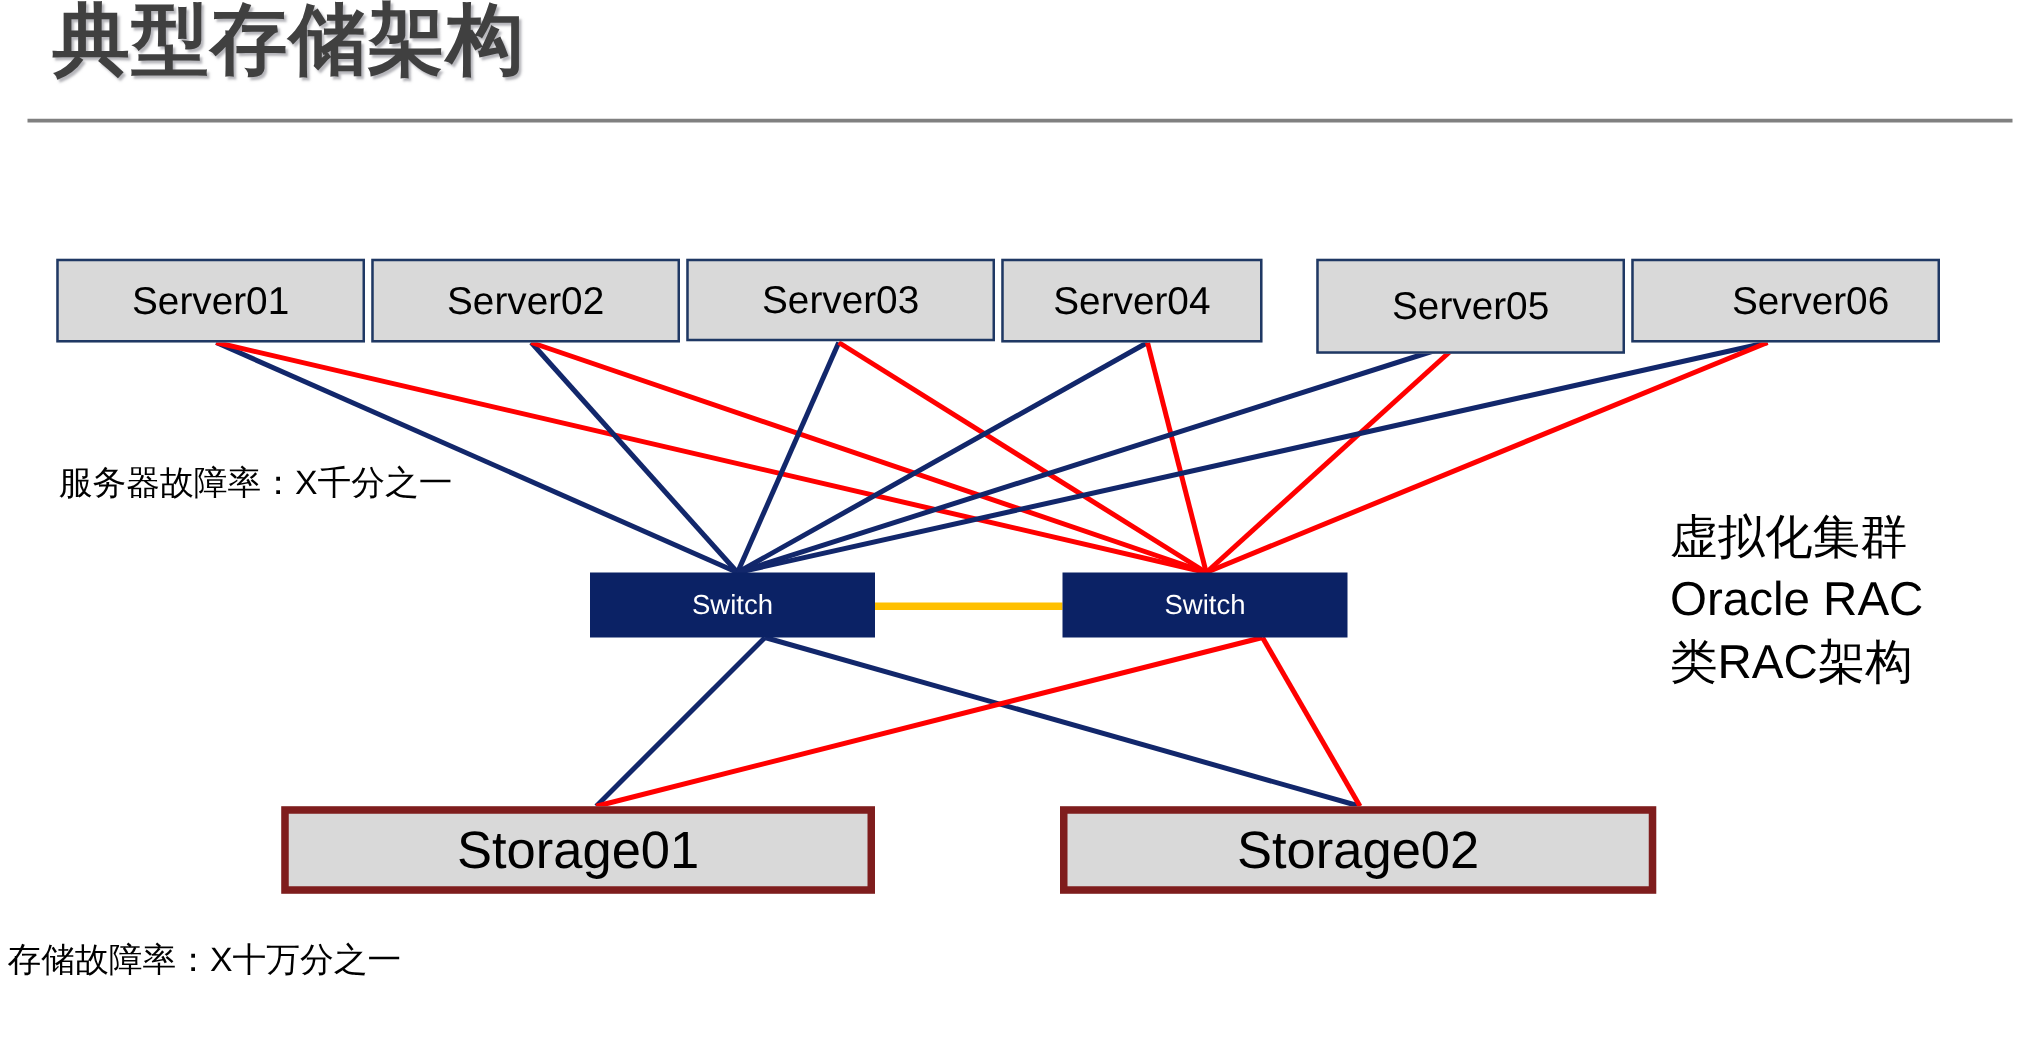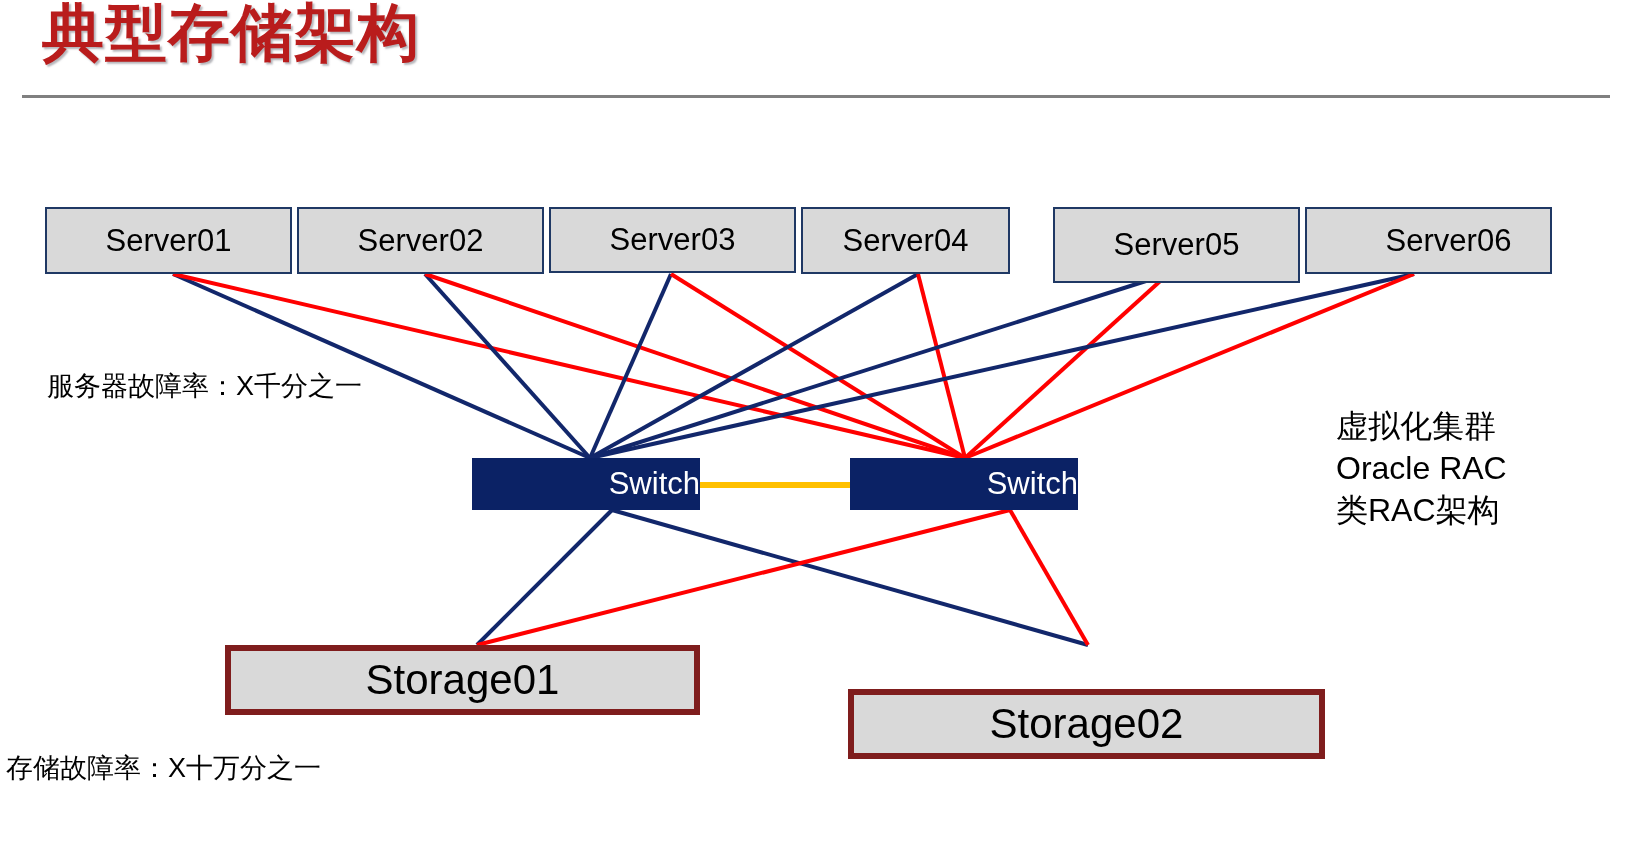--- a/index.html
+++ b/index.html
@@ -16,21 +16,21 @@
   }
 
   
   #slide-title {
     position: absolute;
     left: 42px;
     top: 2px;
     font-size: 62px;
     line-height: 1.0;
     font-weight: 700;
-    color: #b91c1c;
+    color: #404040;
     text-shadow: 2px 2px 2px rgba(120,120,130,0.55);
     letter-spacing: 1px;
     white-space: nowrap;
   }
   #title-rule {
     position: absolute;
     left: 22px;
     top: 95px;
     width: 1588px;
     height: 3px;
@@ -69,25 +69,24 @@
     border: 6px solid #7f1d1d;
     font-size: 42px;
     color: #000000;
     top: 645px;
     height: 70px;
   }
   .node.switch {
     background: #0B2265;
     border: none;
     color: #FFFFFF;
-    font-size: 31px;
+    font-size: 22px;
     top: 458px;
     height: 52px;
     width: 228px;
-    justify-content: flex-end;
   }
 
   
   .label {
     position: absolute;
     color: #000000;
     white-space: nowrap;
   }
   #server-failure-label {
     left: 6px;
@@ -97,21 +96,21 @@
   }
   #storage-failure-label {
     left: 6px;
     top: 750px;
     font-size: 27px;
   }
   #right-note {
     position: absolute;
     left: 1336px;
     top: 405px;
-    font-size: 32px;
+    font-size: 38px;
     line-height: 1.32;
     color: #000000;
     white-space: nowrap;
   }
   #right-note div { white-space: nowrap; }
 </style>
 </head>
 <body>
 
 <div id="slide-title">典型存储架构</div>
@@ -161,21 +160,21 @@
     </div>
     <div class="node switch" style="left: 472px; top: 458px; width: 228px; height: 52px;">
       <span>Switch</span>
     </div>
     <div class="node switch" style="left: 850px; top: 458px; width: 228px; height: 52px;">
       <span>Switch</span>
     </div>
     <div class="node storage" style="left: 225px; top: 645px; width: 475px; height: 70px;">
       <span>Storage01</span>
     </div>
-    <div class="node storage" style="left: 848px; top: 645px; width: 477px; height: 70px; margin-top: 44px;">
+    <div class="node storage" style="left: 848px; top: 645px; width: 477px; height: 70px;">
       <span>Storage02</span>
     </div>
   </div>
 
 <div class="label" id="server-failure-label">服务器故障率：X千分之一</div>
 
 <div class="label" id="storage-failure-label">存储故障率：X十万分之一</div>
 
 <div id="right-note">
   <div>虚拟化集群</div>

